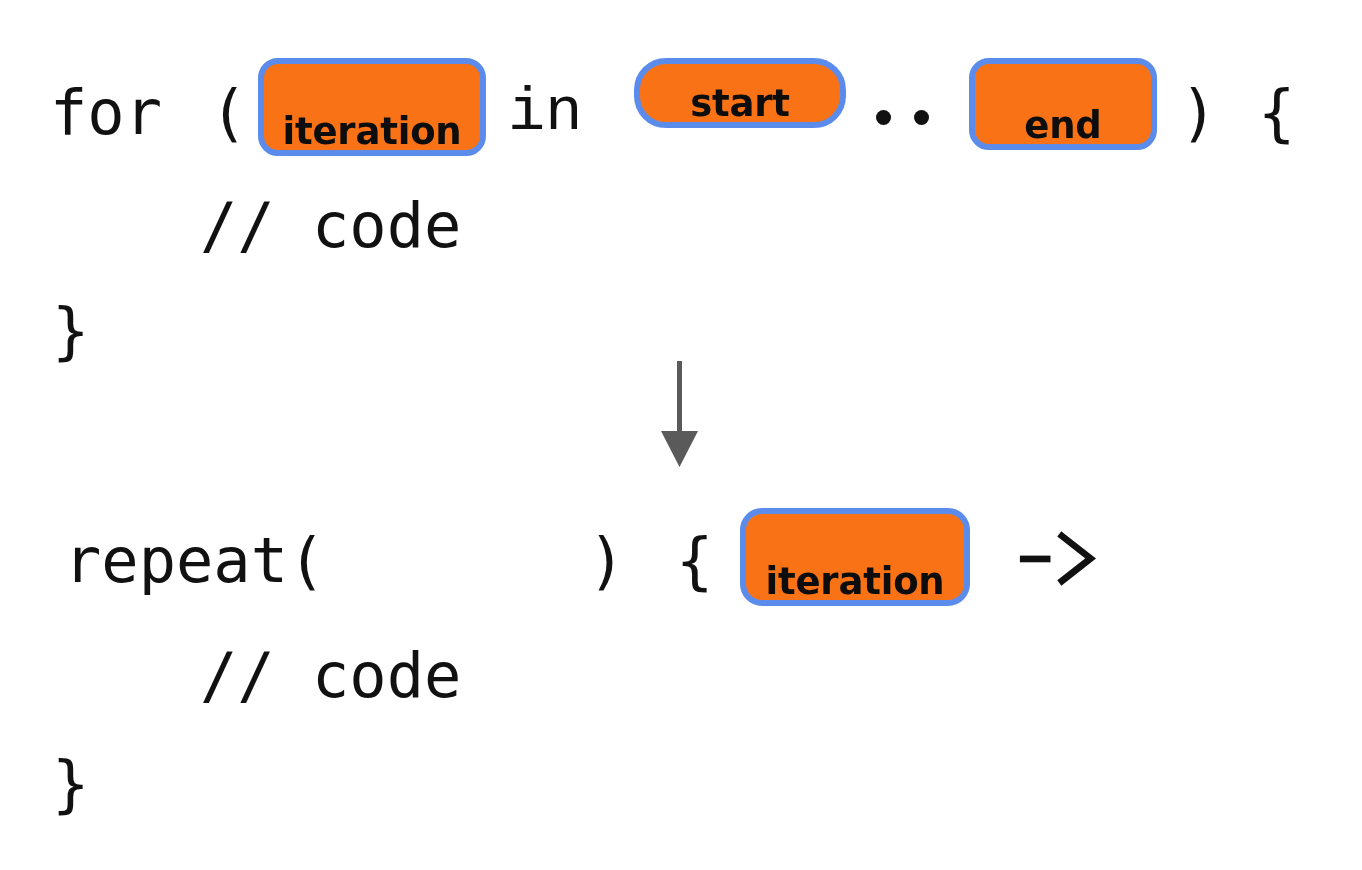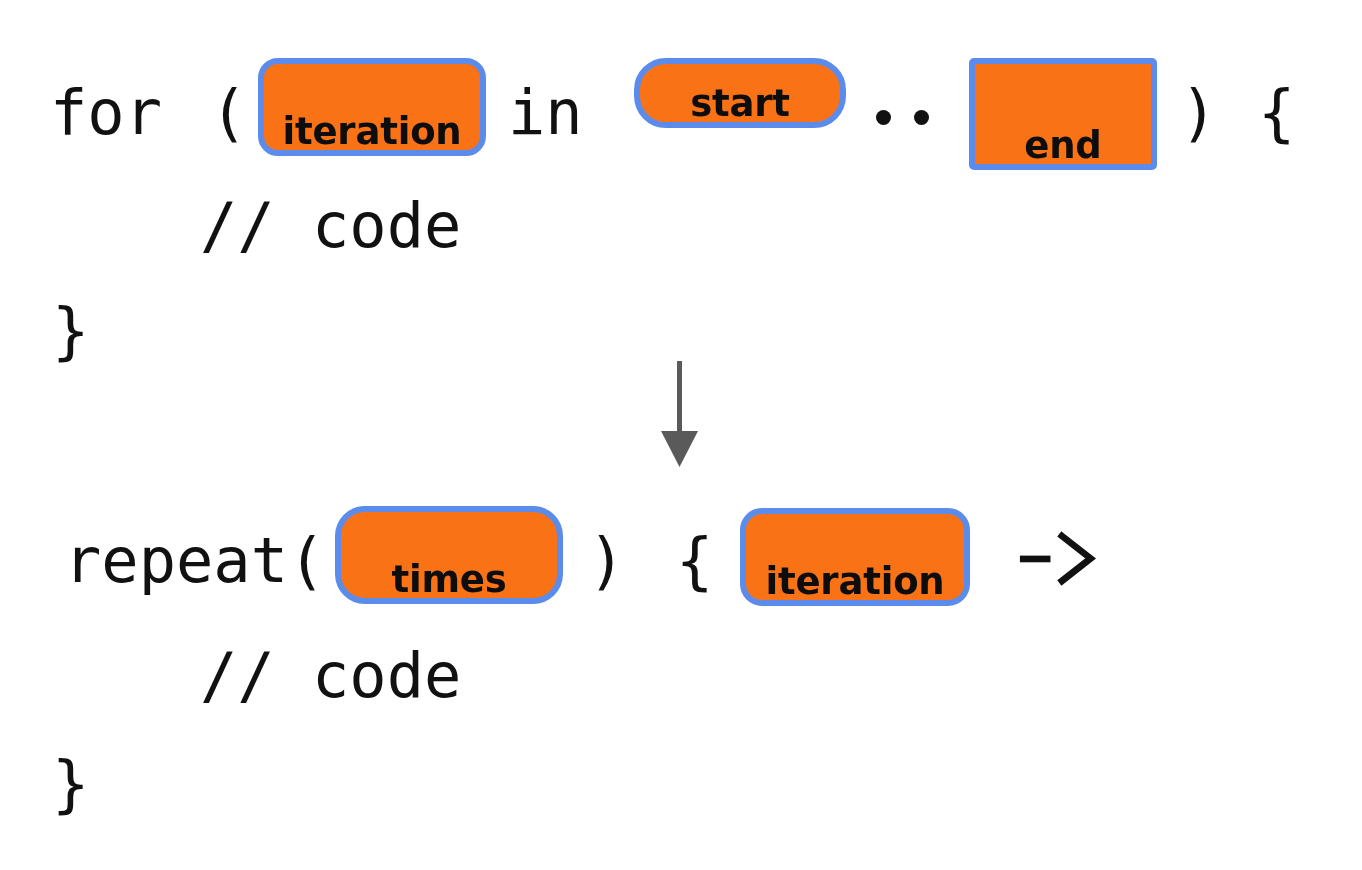--- a/index.html
+++ b/index.html
@@ -87,53 +87,50 @@
 <div id="canvas">
 
   <span class="tok" style="left:50px; top:82px;">for</span>
 
   <span class="tok" style="left:210px; top:82px;">(</span>
 
   <div class="pill" style="left:258px; top:58px; width:228px; height:98px; border-radius:20px;">
     <span class="pill-label">iteration</span>
   </div>
 
-  <span class="tok" style="left:508px; top:82px;">in</span>
+  <span class="tok" style="left:508px; top:82px;font-family:Liberation Mono, monospace;">in</span>
 
   <div class="pill" style="left:634px; top:58px; width:212px; height:70px; border-radius:32px;">
     <span class="pill-label">start</span>
   </div>
 
   <div class="range-dots" style="left:876px; top:110px;">
     <i></i>
       <i></i>
   </div>
 
-  <div class="pill" style="left:969px; top:58px; width:188px; height:112px; border-radius:5px;">
+  <div class="pill" style="left:969px; top:58px; width:188px; height:92px; border-radius:20px;">
     <span class="pill-label">end</span>
   </div>
 
   <span class="tok" style="left:1180px; top:82px;">)</span>
 
   <span class="tok" style="left:1258px; top:82px;">{</span>
 
   <span class="tok" style="left:200px; top:195px;">// code</span>
 
   <span class="tok" style="left:52px; top:300px;">}</span>
 
   <svg class="flow-arrow" style="left:648px; top:355px;" width="64" height="120" viewBox="0 0 64 120">
     <line x1="31.5" y1="6" x2="31.5" y2="82" stroke="#5a5a5a" stroke-width="5"></line>
     <polygon points="31.5,112 13,76 50,76" fill="#5a5a5a"></polygon>
   </svg>
 
   <span class="tok" style="left:50px; top:530px;margin-left:14px;">repeat(</span>
 
-  <div class="pill" style="left:335px; top:506px; width:228px; height:98px; border-radius:30px;">
-    <span class="pill-label">times</span>
-  </div>
 
   <span class="tok" style="left:588px; top:530px;">)</span>
 
   <span class="tok" style="left:676px; top:530px;">{</span>
 
   <div class="pill" style="left:740px; top:508px; width:230px; height:98px; border-radius:22px;">
     <span class="pill-label">iteration</span>
   </div>
 
   <svg class="lambda-arrow" style="left:1018px; top:528px;" width="90" height="62" viewBox="0 0 90 62">

